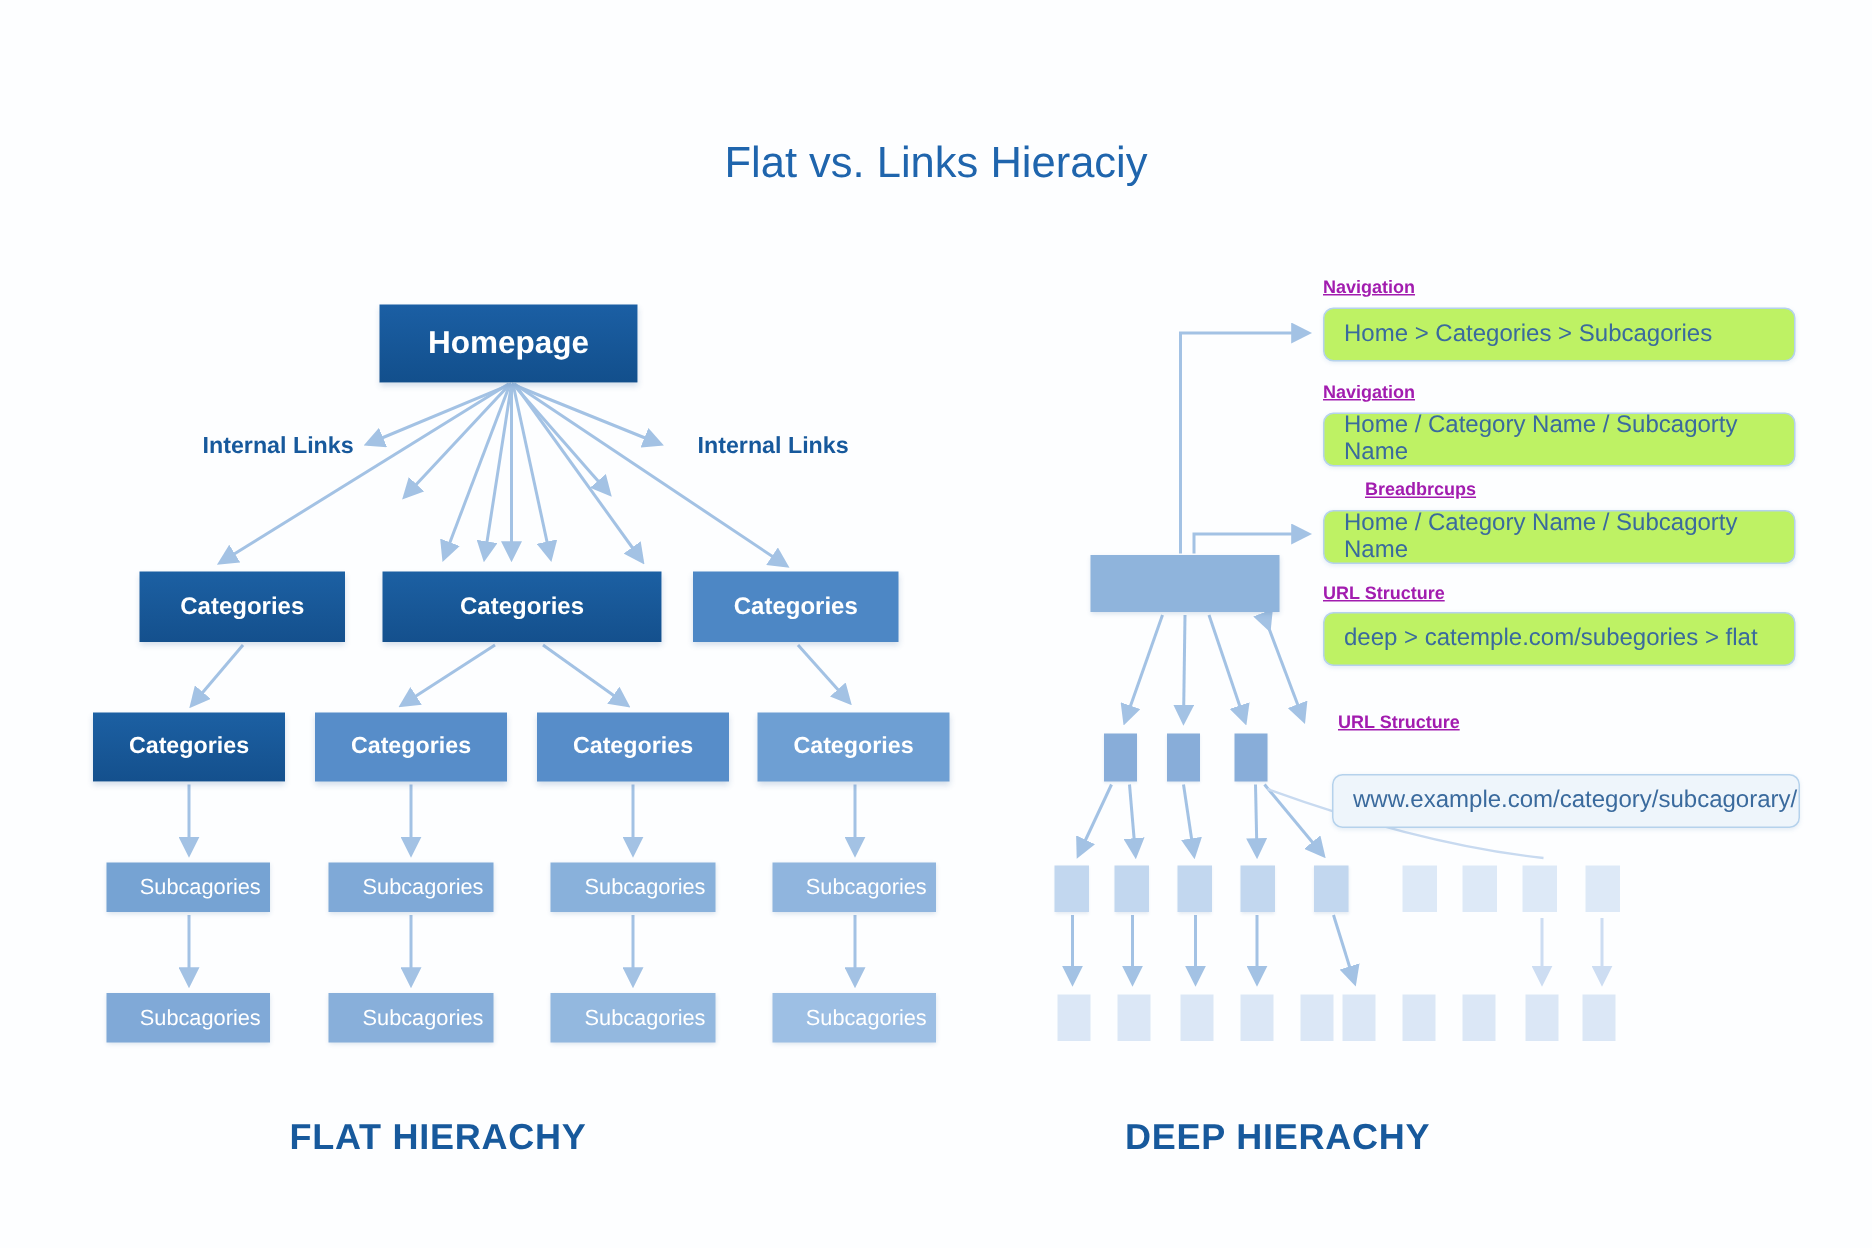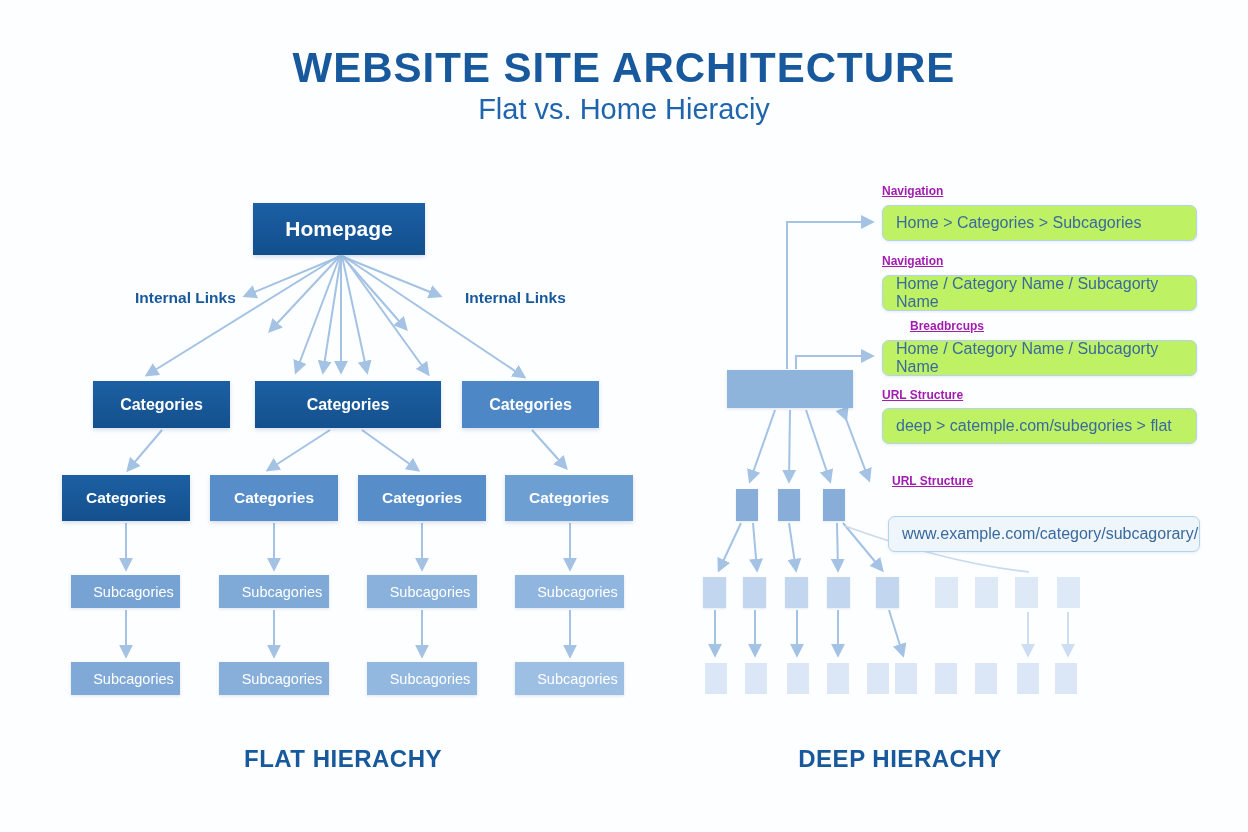--- a/index.html
+++ b/index.html
@@ -22,21 +22,21 @@
   .sub1 { top:575px; }
   .sub2 { top:662px; }
 
   .dk  { background:linear-gradient(180deg,#1c60a3,#14508d); }
   .md  { background:#4d87c5; }
   .md2 { background:#578dc9; }
   .md3 { background:#6e9fd3; }
 
   .il-label { position:absolute; top:289px; font-size:15.5px; font-weight:bold; color:#17599c; }
 
-  .hier-label { position:absolute; top:745px; width:300px; text-align:center;
+  .hier-label { position:absolute; top:745px; width:300px; text-align:left;
           font-size:24px; font-weight:bold; letter-spacing:0.5px; color:#17599c; }
 
   .deep-main { position:absolute; left:727px; top:370px; width:126px; height:38px;
           background:#8fb4dc; box-shadow:0 1px 3px rgba(30,80,140,0.15); }
   .sq { position:absolute; box-shadow:0 1px 2px rgba(30,80,140,0.10); }
   .sq-m { width:22px; height:32px; top:489px; background:#88add9; }
   .sq-r3 { width:23px; height:31px; top:577px; background:#c2d7ef; }
   .sq-r3l { width:23px; height:31px; top:577px; background:#dde9f7; box-shadow:none; }
   .sq-r4 { width:22px; height:31px; top:663px; background:#dbe7f6; box-shadow:none; }
 
@@ -47,22 +47,21 @@
           font-size:16px; color:#3a6a9d; box-shadow:0 1px 3px rgba(120,160,200,0.18); }
   .field-box.tint { background:#eef5fb;margin-top:23px; }
 
   svg.wires { position:absolute; inset:0; pointer-events:none; }
 </style>
 </head>
 <body>
 
 <div class="canvas">
 
-  <div class="title">WEBSITE SITE ARCHITECTURE</div>
-  <div class="subtitle">Flat vs. Home Hieraciy</div>
+  <div class="subtitle">Flat vs. Links Hieraciy</div>
 
   <svg class="wires" width="1248" height="832" viewBox="0 0 1248 832">
     <defs>
       <marker id="ah" viewBox="0 0 10 10" refX="8" refY="5" markerWidth="7" markerHeight="7" orient="auto">
         <path d="M0,0 L10,5 L0,10 z" fill="#a3c2e4"></path>
       </marker>
       <marker id="ahl" viewBox="0 0 10 10" refX="8" refY="5" markerWidth="7" markerHeight="7" orient="auto">
         <path d="M0,0 L10,5 L0,10 z" fill="#cdddf2"></path>
       </marker>
     </defs>

